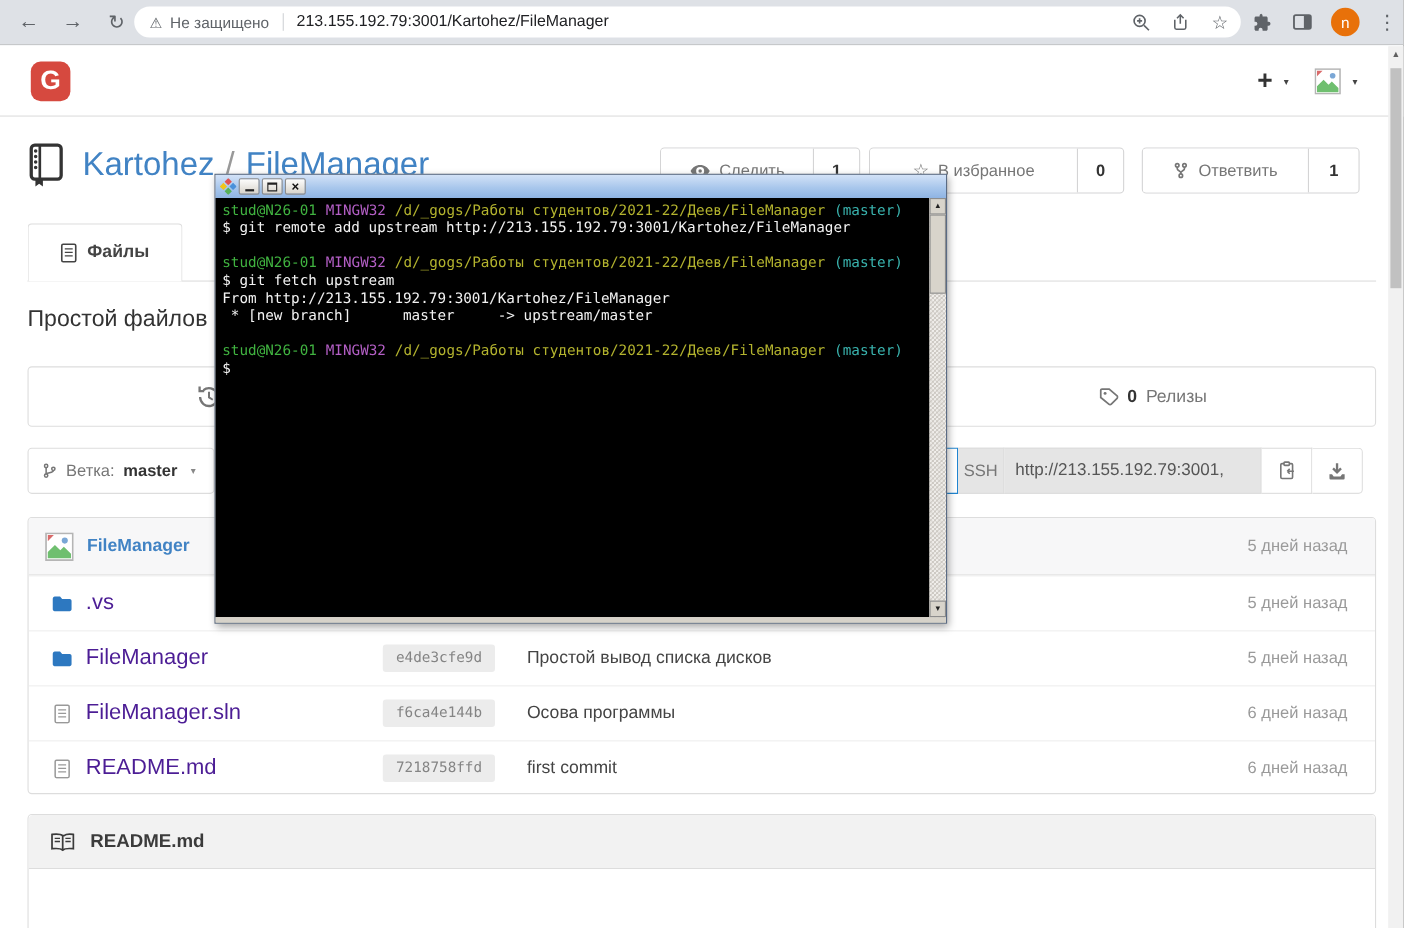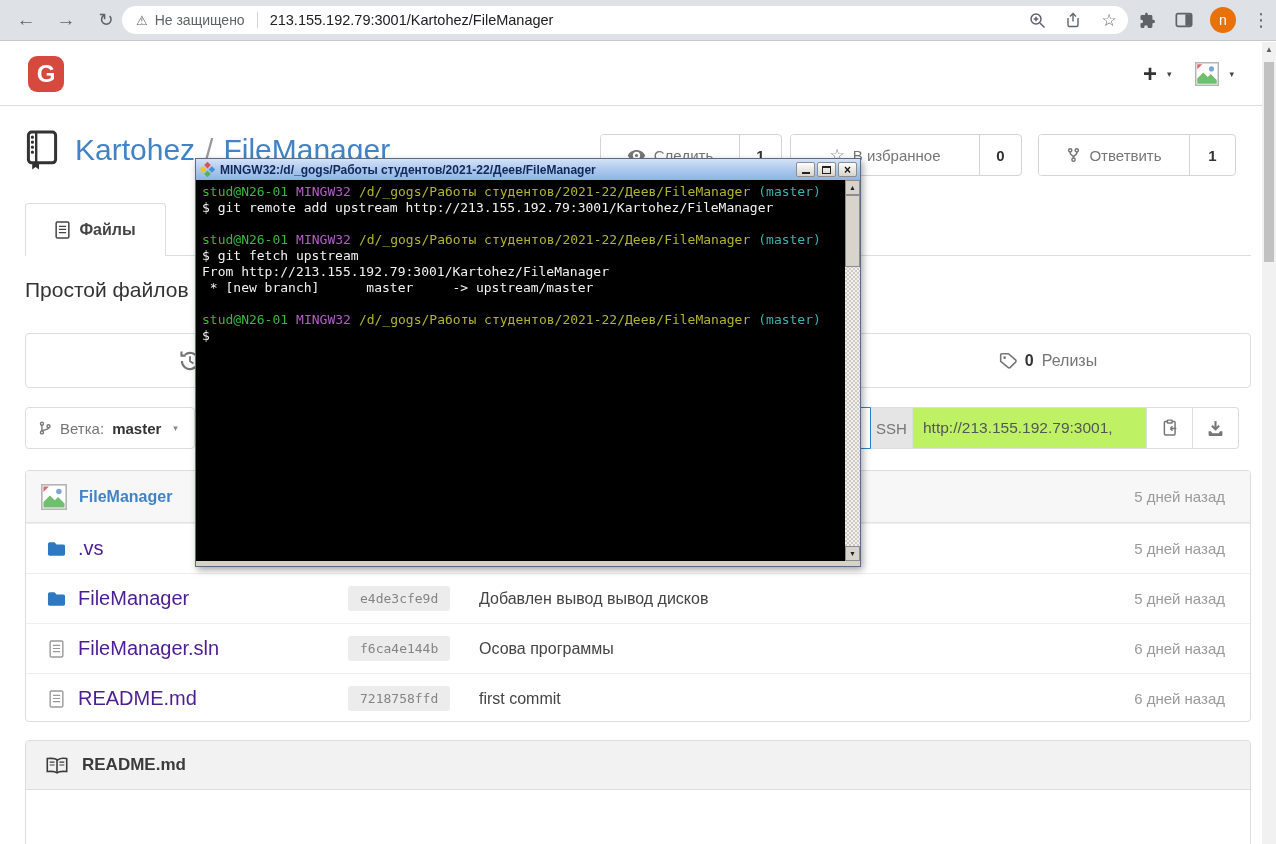--- a/index.html
+++ b/index.html
@@ -61,21 +61,21 @@
   .stat-rel { position:absolute; left:817px; top:0; width:409px; height:100%; border-left:1px solid #ddd; display:flex; align-items:center; justify-content:center; gap:8px; font-size:16px; color:#767676; }
   .stat-rel b { color:#333; }
 
   
   .branch-btn { position:absolute; left:25px; top:407px; width:170px; height:42px; border:1px solid #ddd; border-radius:4px; background:#fff; display:flex; align-items:center; padding:0 12px; gap:8px; font-size:15px; color:#767676; }
   .branch-btn b { color:#333; }
   .branch-btn .caret { margin-left:4px; color:#888; }
   .clone-bar { position:absolute; left:812px; top:407px; height:42px; display:flex; }
   .clone-http { width:59px; border:1px solid #2185d0; border-radius:4px 0 0 4px; color:#2185d0; font-size:15px; display:flex; align-items:center; justify-content:center; background:#fff; }
   .clone-ssh { width:42px; border:1px solid #ddd; border-left:none; color:#767676; font-size:15px; display:flex; align-items:center; justify-content:center; background:#e5e5e5; }
-  .clone-url { width:234px; border:1px solid #ddd; border-left:none; font-size:15.5px; color:#555; padding:0 10px; background:#bef264; outline:none; font-family:"Liberation Sans",sans-serif; white-space:nowrap; overflow:hidden; }
+  .clone-url { width:234px; border:1px solid #ddd; border-left:none; font-size:15.5px; color:#555; padding:0 10px; background:#e5e5e5; outline:none; font-family:"Liberation Sans",sans-serif; white-space:nowrap; overflow:hidden; }
   .clone-copy, .clone-dl { width:46px; border:1px solid #ddd; border-left:none; display:flex; align-items:center; justify-content:center; background:#fff; }
   .clone-dl { border-radius:0 4px 4px 0; }
 
   
   .ftable { position:absolute; left:25px; top:470px; width:1226px; height:252px; border:1px solid #ddd; border-radius:4px; background:#fff; overflow:hidden; }
   .ft-head { height:52px; background:#f7f7f8; border-bottom:1px solid #e4e4e4; display:flex; align-items:center; padding:0 25px 0 15px; }
   .ft-committer { font-size:16px; font-weight:bold; color:#4183c4; margin-left:12px; text-decoration:none; }
   .ft-date { margin-left:auto; font-size:15px; color:#9a9a9a; white-space:nowrap; }
   .ft-row { height:50px; display:flex; align-items:center; padding:0 25px 0 20px; border-top:1px solid #eee; position:relative; }
   .ft-row:first-of-type { border-top:none; }
@@ -336,21 +336,21 @@
     </div>
 
     <div class="ft-row">
       <span class="ft-icon">
         <svg width="19" height="16" viewBox="0 0 20 16">
             <path fill="#2d78c0" d="M1 3.2C1 2 1.8 1 3 1h5l2 2.2h7.2c1 0 1.8.8 1.8 1.8v8.2c0 1-.8 1.8-1.8 1.8H2.8c-1 0-1.8-.8-1.8-1.8z"></path>
           </svg>
       </span>
       <a href="#" class="ft-name">FileManager</a>
       <span class="ft-hash">e4de3cfe9d</span>
-      <span class="ft-msg">Добавлен вывод вывод дисков</span>
+      <span class="ft-msg">Простой вывод списка дисков</span>
       <span class="ft-date">5 дней назад</span>
     </div>
 
     <div class="ft-row">
       <span class="ft-icon">
         <svg width="15" height="18" viewBox="0 0 14 17">
             <g fill="none" stroke="#999" stroke-width="1.3">
               <rect x="1" y="1" width="12" height="15" rx="1.2"></rect>
               <path d="M3.6 5h6.8M3.6 8h6.8M3.6 11h6.8" stroke-width="1.1"></path>
             </g>
@@ -399,21 +399,20 @@
   <div class="term">
     <div class="term-title">
       <svg width="15" height="15" viewBox="0 0 16 16">
           <g transform="rotate(45 8 8)">
             <rect x="2.2" y="2.2" width="5" height="5" fill="#e05252"></rect>
             <rect x="8.8" y="2.2" width="5" height="5" fill="#4a90d9"></rect>
             <rect x="2.2" y="8.8" width="5" height="5" fill="#efc51c"></rect>
             <rect x="8.8" y="8.8" width="5" height="5" fill="#58b058"></rect>
           </g>
         </svg>
-      <span class="term-title-txt">MINGW32:/d/_gogs/Работы студентов/2021-22/Деев/FileManager</span>
       <span class="tbtn">
           <span class="min-bar"></span>
         </span>
       <span class="tbtn">
           <span class="max-box"></span>
         </span>
       <span class="tbtn">
           <span class="tbtn-close">×</span>
         </span>
     </div>

